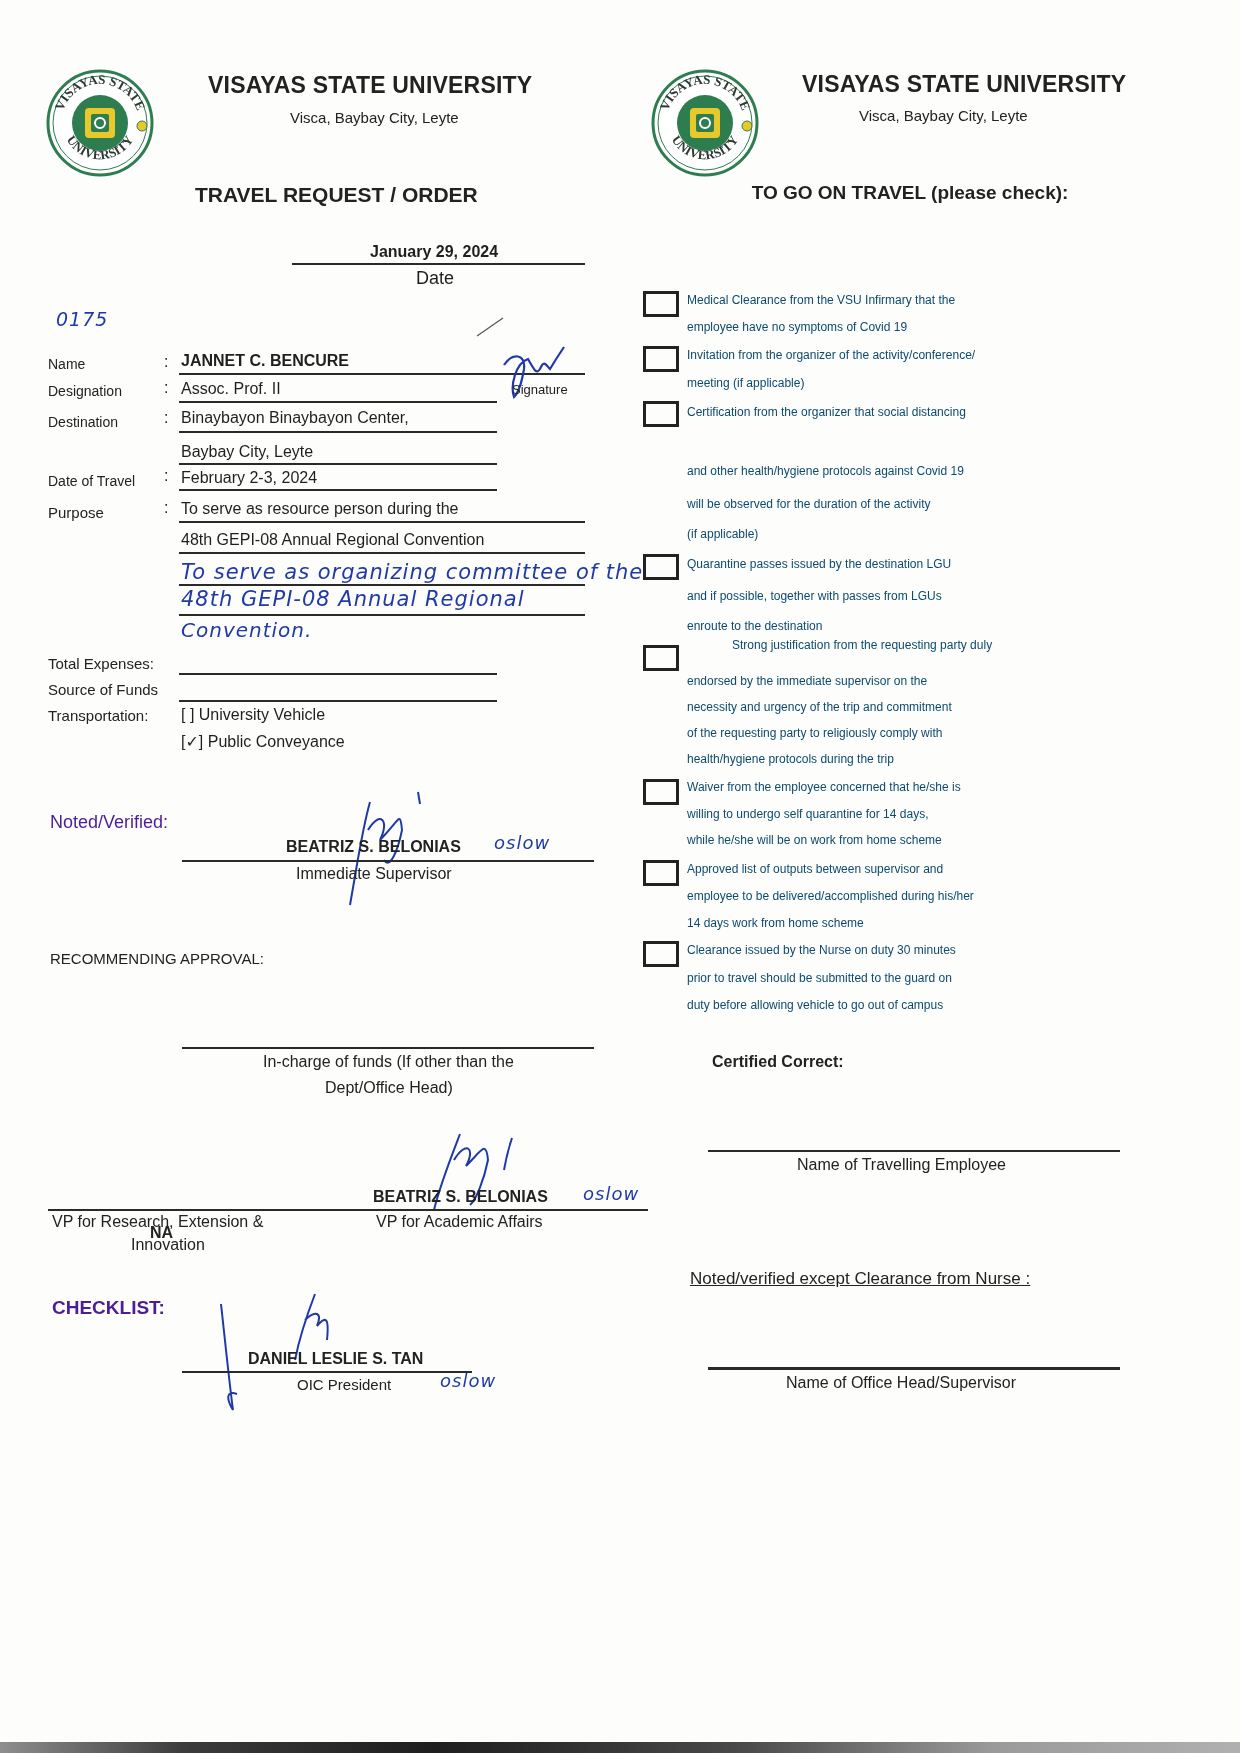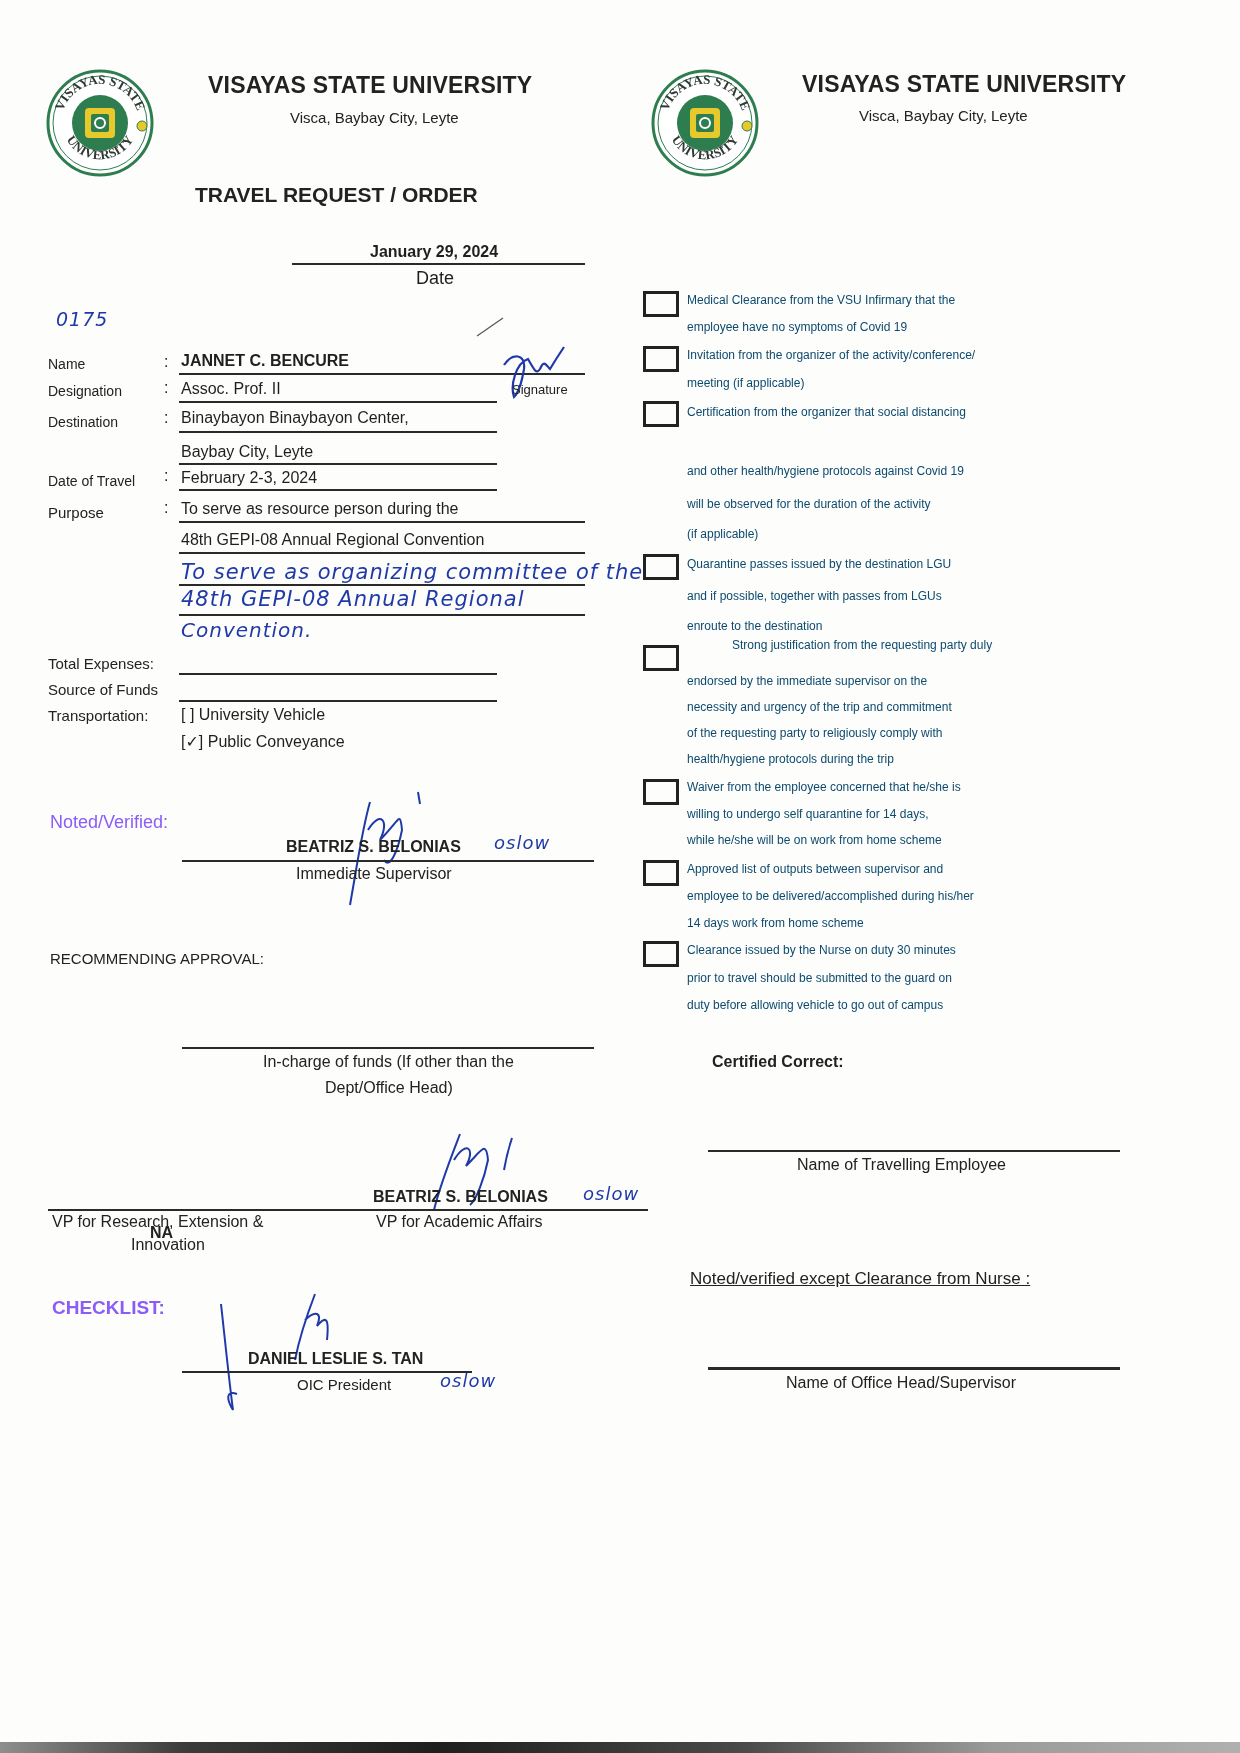--- a/index.html
+++ b/index.html
@@ -16,21 +16,21 @@
   .line { position:absolute; height:0; border-top:2px solid #2a2a2a; }
   .label { position:absolute; font-size:14px; color:#222; }
   .colon { position:absolute; font-size:16px; color:#222; }
   .value { position:absolute; font-size:16px; color:#1f1f1f; white-space:nowrap; }
   .value.bold { font-weight:bold; }
   .hand { position:absolute; font-family:"DejaVu Sans", sans-serif; font-style:italic; color:#1f3aa8; font-size:21px; letter-spacing:1px; white-space:nowrap; }
   .sig-name { position:absolute; font-weight:bold; font-size:16px; color:#222; white-space:nowrap; }
   .sig-role { position:absolute; font-size:16px; color:#222; white-space:nowrap; text-align:center; }
   .cb { position:absolute; width:36px; height:26px; border:3px solid #222; box-sizing:border-box; background:transparent; }
   .ck-line { position:absolute; font-size:12px; color:#0c4a6e; white-space:nowrap; }
-  .section-label { position:absolute; font-size:18px; color:#8b5cf6; }
+  .section-label { position:absolute; font-size:18px; color:#4c1d95; }
   .sig-svg { position:absolute; overflow:visible; }
   .bottom-bar { position:absolute; left:0; top:1742px; width:1240px; height:11px;
     background:linear-gradient(90deg,#8e8e8e 0%,#3b3b3b 15%,#1e1e1e 35%,#4a4a4a 60%,#9a9a9a 80%,#b0b0b0 100%); }
 </style>
 </head>
 <body>
 
 <div class="seal" style="left:45px;top:68px;">
   <svg width="110" height="110" viewBox="0 0 110 110">
     <circle cx="55" cy="55" r="52" fill="#fff" stroke="#2e7d4f" stroke-width="3"></circle>
@@ -152,20 +152,21 @@
     <circle cx="97" cy="58" r="5" fill="#e7c92b" stroke="#2e7d4f" stroke-width="1"></circle>
     <path id="arcTopR" d="M 16 55 A 39 39 0 0 1 94 55" fill="none"></path>
     <path id="arcBotR" d="M 18 62 A 38 38 0 0 0 92 62" fill="none"></path>
     <text font-size="13" font-family="Liberation Serif, serif" font-weight="bold" fill="#2f3a34"><textPath href="#arcTopR" startOffset="50%" text-anchor="middle">VISAYAS STATE</textPath></text>
     <text font-size="13" font-family="Liberation Serif, serif" font-weight="bold" fill="#2f3a34"><textPath href="#arcBotR" startOffset="50%" text-anchor="middle">UNIVERSITY</textPath></text>
   </svg>
 </div>
 <div class="uni-title" style="left:802px;top:71px;">VISAYAS STATE UNIVERSITY</div>
 <div class="uni-addr" style="left:859px;top:107px;">Visca, Baybay City, Leyte</div>
 <div class="check-title" style="left:640px;top:179px;width:540px;">
+  <div>TO GO ON TRAVEL (please check):</div>
 </div>
 
 <div class="cb" style="left:643px;top:291px;"></div>
 <div class="ck-line" style="left:687px;top:293px;">Medical Clearance from the VSU Infirmary that the</div>
 <div class="ck-line" style="left:687px;top:320px;">employee have no symptoms of Covid 19</div>
 
 <div class="cb" style="left:643px;top:346px;"></div>
 <div class="ck-line" style="left:687px;top:348px;">Invitation from the organizer of the activity/conference/</div>
 <div class="ck-line" style="left:687px;top:376px;">meeting (if applicable)</div>
 

